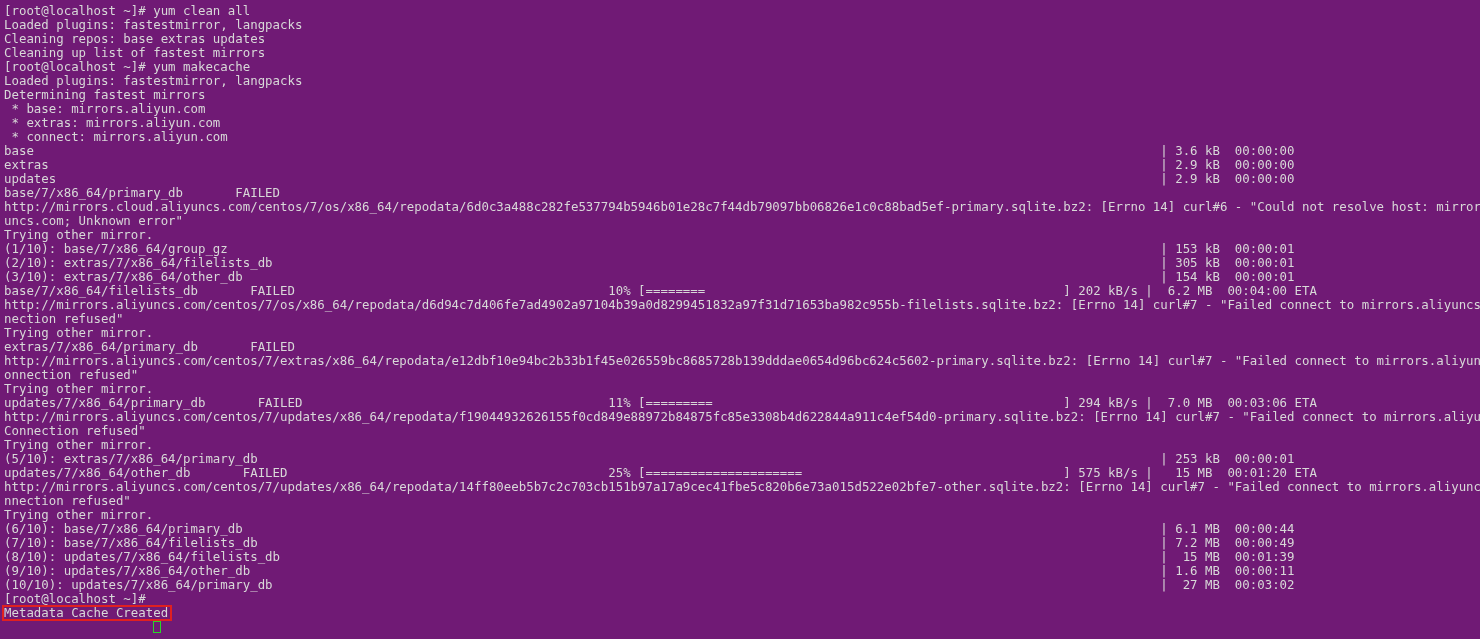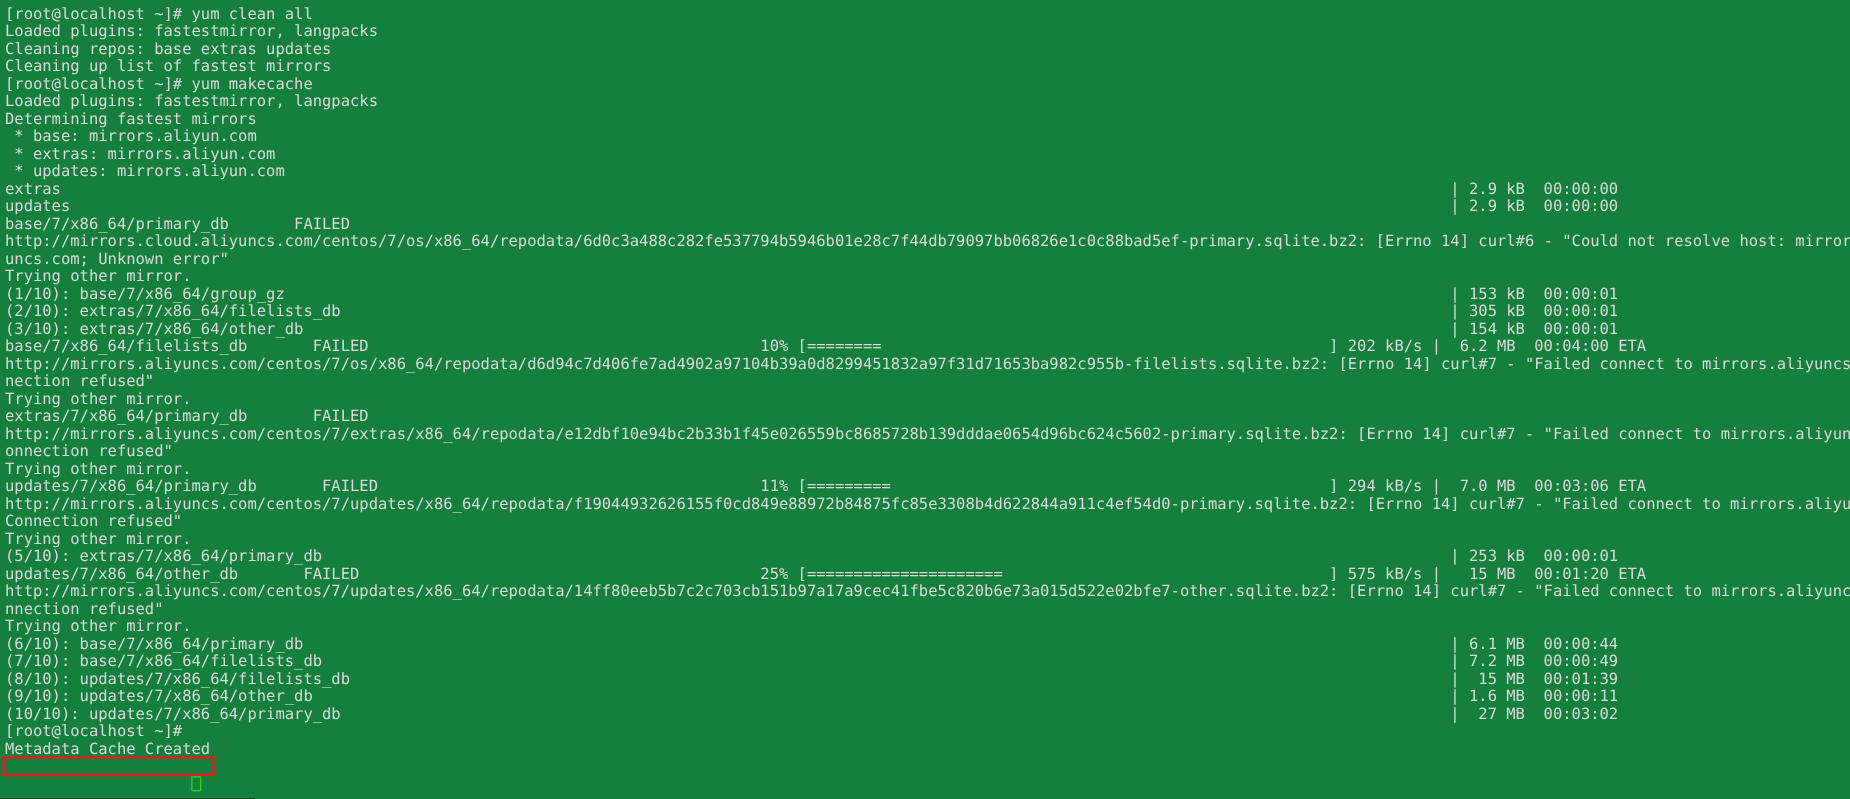--- a/index.html
+++ b/index.html
@@ -10,21 +10,21 @@
   body {
     width: 1480px;
     height: 639px;
     overflow: hidden;
     font-family: "DejaVu Sans Mono", "Liberation Mono", monospace;
   }
   #terminal {
     position: relative;
     width: 1480px;
     height: 639px;
-    background: #15803d;
+    background: #701a75;
     color: #d8d8d8;
     font-family: "DejaVu Sans Mono", "Liberation Mono", monospace;
     font-size: 12.4px;
     line-height: 14px;
     padding: 4px 0 0 4px;
     box-sizing: border-box;
   }
   .line {
     white-space: pre;
     height: 14px;
@@ -59,21 +59,22 @@
   <div id="terminal-output">
       <div class="line">[root@localhost ~]# yum clean all</div>
       <div class="line">Loaded plugins: fastestmirror, langpacks</div>
       <div class="line">Cleaning repos: base extras updates</div>
       <div class="line">Cleaning up list of fastest mirrors</div>
       <div class="line">[root@localhost ~]# yum makecache</div>
       <div class="line">Loaded plugins: fastestmirror, langpacks</div>
       <div class="line">Determining fastest mirrors</div>
       <div class="line"> * base: mirrors.aliyun.com</div>
       <div class="line"> * extras: mirrors.aliyun.com</div>
-      <div class="line"> * updates: mirrors.aliyun.com</div>
+      <div class="line"> * connect: mirrors.aliyun.com</div>
+      <div class="line">base                                                                                                                                                       | 3.6 kB  00:00:00</div>
       <div class="line">extras                                                                                                                                                     | 2.9 kB  00:00:00</div>
       <div class="line">updates                                                                                                                                                    | 2.9 kB  00:00:00</div>
       <div class="line">base/7/x86_64/primary_db       FAILED</div>
       <div class="line">http://mirrors.cloud.aliyuncs.com/centos/7/os/x86_64/repodata/6d0c3a488c282fe537794b5946b01e28c7f44db79097bb06826e1c0c88bad5ef-primary.sqlite.bz2: [Errno 14] curl#6 - "Could not resolve host: mirrors.cloud.aliy</div>
       <div class="line">uncs.com; Unknown error"</div>
       <div class="line">Trying other mirror.</div>
       <div class="line">(1/10): base/7/x86_64/group_gz                                                                                                                             | 153 kB  00:00:01</div>
       <div class="line">(2/10): extras/7/x86_64/filelists_db                                                                                                                       | 305 kB  00:00:01</div>
       <div class="line">(3/10): extras/7/x86_64/other_db                                                                                                                           | 154 kB  00:00:01</div>
       <div class="line">base/7/x86_64/filelists_db       FAILED                                          10% [========                                                ] 202 kB/s |  6.2 MB  00:04:00 ETA</div>

